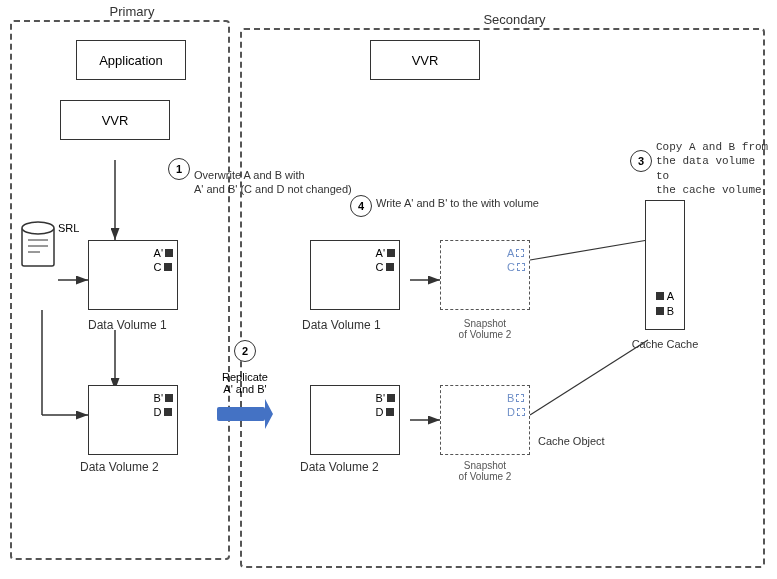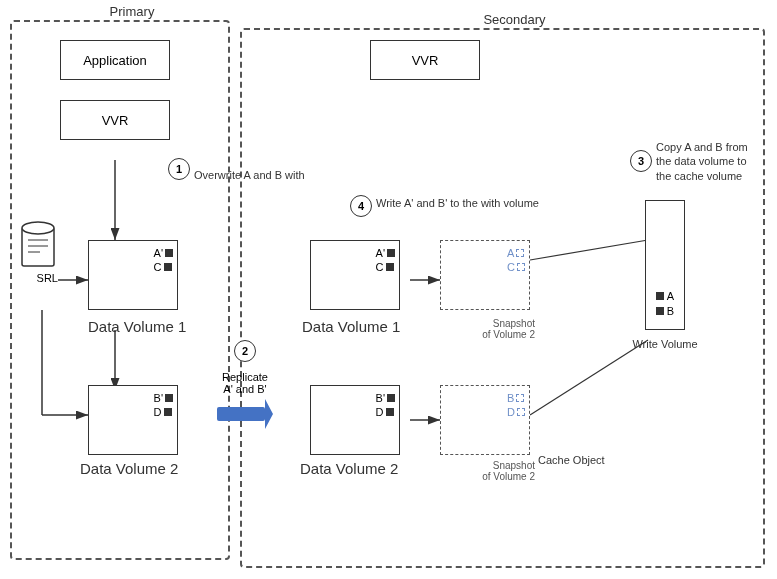--- a/index.html
+++ b/index.html
@@ -59,21 +59,21 @@
       border: 1.5px solid #333;
       display: flex;
       align-items: center;
       justify-content: center;
       font-size: 13px;
       text-align: center;
     }
 
     
     .app-box {
-      left: 60px;
+      left: 76px;
       top: 40px;
       width: 110px;
       height: 40px;
     }
 
     
     .vvr-primary {
       left: 60px;
       top: 100px;
       width: 110px;
@@ -90,33 +90,33 @@
       display: flex;
       flex-direction: column;
       align-items: flex-start;
       justify-content: flex-start;
       padding: 4px 6px;
       font-size: 11px;
     }
 
     .data-vol-label {
       position: absolute;
-      font-size: 15px;
+      font-size: 12px;
       color: #333;
       text-align: center;
     }
 
     
     .srl-container {
       position: absolute;
       left: 18px;
       top: 220px;
       display: flex;
-      flex-direction: column;
-      align-items: flex-end;
+      flex-direction: row;
+      align-items: flex-start;
     }
 
     .srl-icon {
       width: 40px;
       height: 50px;
     }
 
     .srl-label {
       font-size: 11px;
       margin-top: 2px;
@@ -134,21 +134,21 @@
       align-items: flex-start;
       justify-content: flex-start;
       padding: 4px 6px;
       font-size: 11px;
     }
 
     .snapshot-label {
       position: absolute;
       font-size: 10px;
       color: #555;
-      text-align: right;
+      text-align: center;
     }
 
     
     .cache-vol {
       position: absolute;
       background: #fff;
       border: 1.5px solid #333;
       width: 40px;
       height: 130px;
       display: flex;
@@ -354,20 +354,21 @@
       </div>
     </div>
   </div>
   <div class="data-vol-label" style="left:80px; top:460px;">Data Volume 2</div>
 
   <div class="step-circle" style="left:168px; top:158px;">
     <span>1</span>
   </div>
   <div class="step-label" style="left:194px; top:168px; width:160px;">
     <span>Overwrite A and B with</span><br>
+    <span>A' and B' (C and D not changed)</span>
   </div>
 
   <div style="position:absolute; left:215px; top:340px; display:flex; flex-direction:column; align-items:center;">
     <div class="step-circle" style="position:relative; left:0; top:0;">
       <span>2</span>
     </div>
     <div style="font-size:11px; text-align:center; margin-top:9px;">
       <span>Replicate</span><br>
       <span>A' and B'</span>
     </div>
@@ -448,28 +449,28 @@
       <div class="cache-item">
         <span class="data-square"></span>
         <span>A</span>
       </div>
       <div class="cache-item">
         <span class="data-square"></span>
         <span>B</span>
       </div>
     </div>
   </div>
-  <div class="cache-vol-label" style="left:620px; top:338px; width:90px; text-align:center;">Write Volume</div>
-
-  <div style="position:absolute; left:538px; top:454px; font-size:11px; color:#333;">Cache Object</div>
+  <div class="cache-vol-label" style="left:620px; top:338px; width:90px; text-align:center;">Cache Cache</div>
+
+  <div style="position:absolute; left:538px; top:435px; font-size:11px; color:#333;">Cache Object</div>
 
   <div class="step-circle" style="left:630px; top:150px;">
     <span>3</span>
   </div>
-  <div class="step-label" style="left:656px; top:140px; width:115px;">
+  <div class="step-label" style="left:656px; top:140px; width:115px;font-family:Liberation Mono, monospace;">
     <span>Copy A and B from<br>the data volume to<br>the cache volume</span>
   </div>
 
   <div class="step-circle" style="left:350px; top:195px;">
     <span>4</span>
   </div>
   <div class="step-label" style="left:376px; top:196px;">
     <span>Write A' and B' to the with volume</span>
   </div>
 

